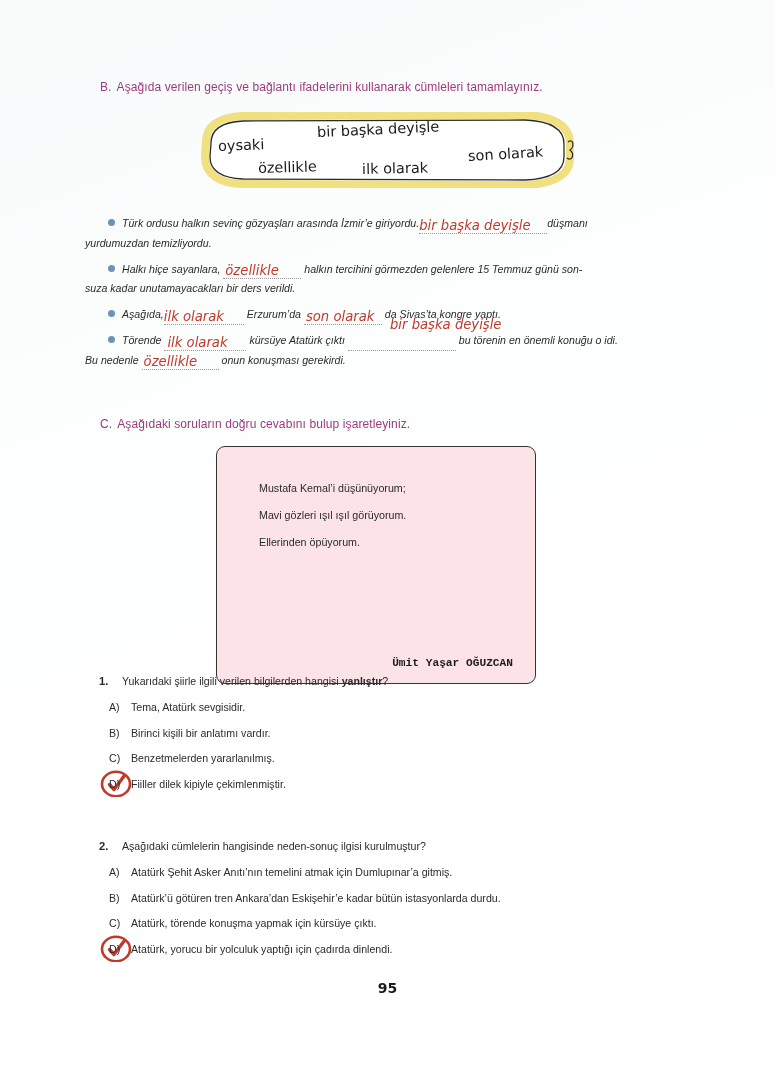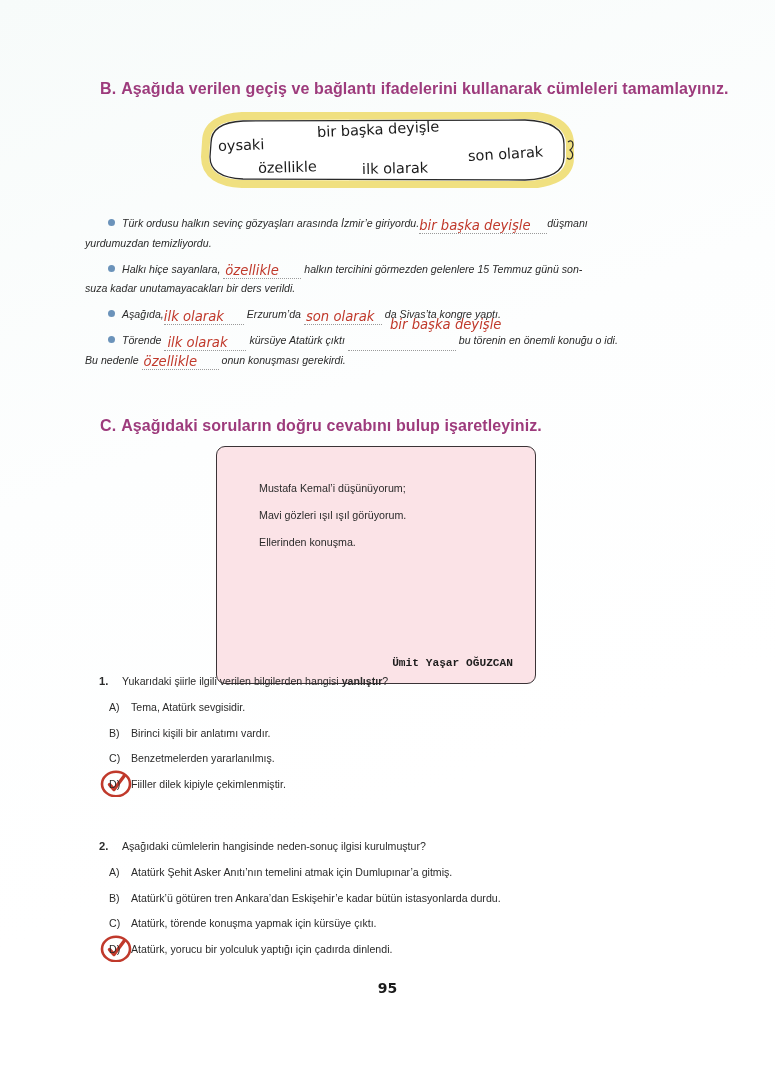--- a/index.html
+++ b/index.html
@@ -17,22 +17,22 @@
   }
   .page {
     position: absolute;
     inset: 0;
     background: linear-gradient(160deg, #f7fbfa 0%, #fdfefe 38%, #ffffff 70%);
   }
 
   
   .section-heading {
     position: absolute;
-    font-size: 16px;
-    font-weight: bold;
+    font-size: 12px;
+    font-weight: normal;
     color: #9d3b7c;
     letter-spacing: 0.1px;
     white-space: nowrap;
   }
   .section-heading .letter {
     margin-right: 5px;
   }
 
   
   .wordbank {
@@ -251,21 +251,21 @@
   </div>
 
   <div class="section-heading" style="left:100px; top:417px;">
     <span class="letter">C.</span><span>Aşağıdaki soruların doğru cevabını bulup işaretleyiniz.</span>
   </div>
 
   <div class="poembox">
     <div class="poem-lines">
       <div>Mustafa Kemal’i düşünüyorum;</div>
       <div>Mavi gözleri ışıl ışıl görüyorum.</div>
-      <div>Ellerinden konuşma.</div>
+      <div>Ellerinden öpüyorum.</div>
     </div>
     <div class="poem-author">Ümit Yaşar OĞUZCAN</div>
   </div>
 
   <div class="question" style="left:95px; top:673px;">
     <div class="q-stem">
       <span class="q-num">1.</span><span>Yukarıdaki şiirle ilgili verilen bilgilerden hangisi </span><b>yanlıştır</b><span>?</span>
     </div>
     <div class="q-option">
       <span class="opt-letter">A)</span><span>Tema, Atatürk sevgisidir.</span>

